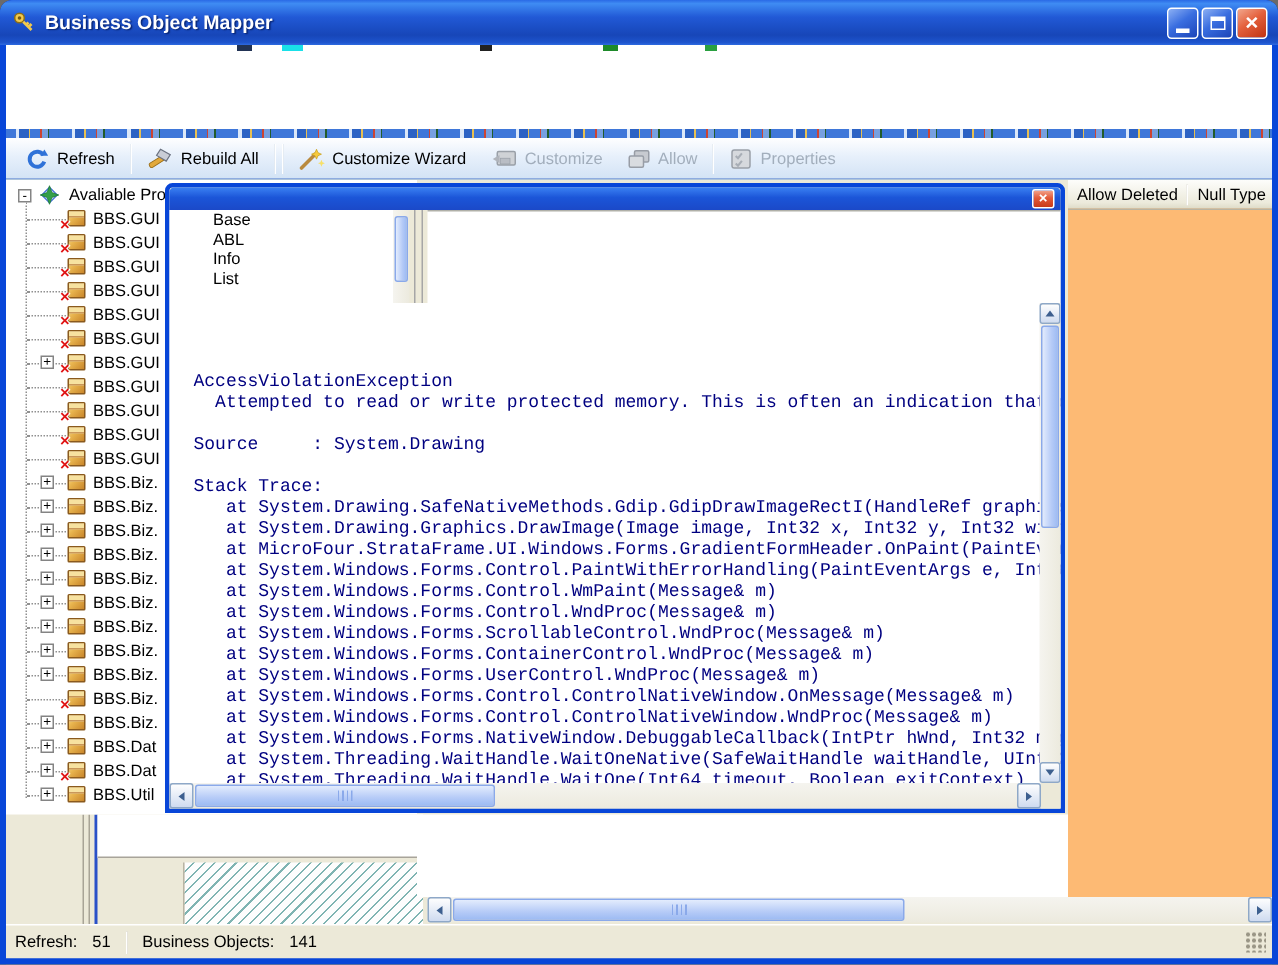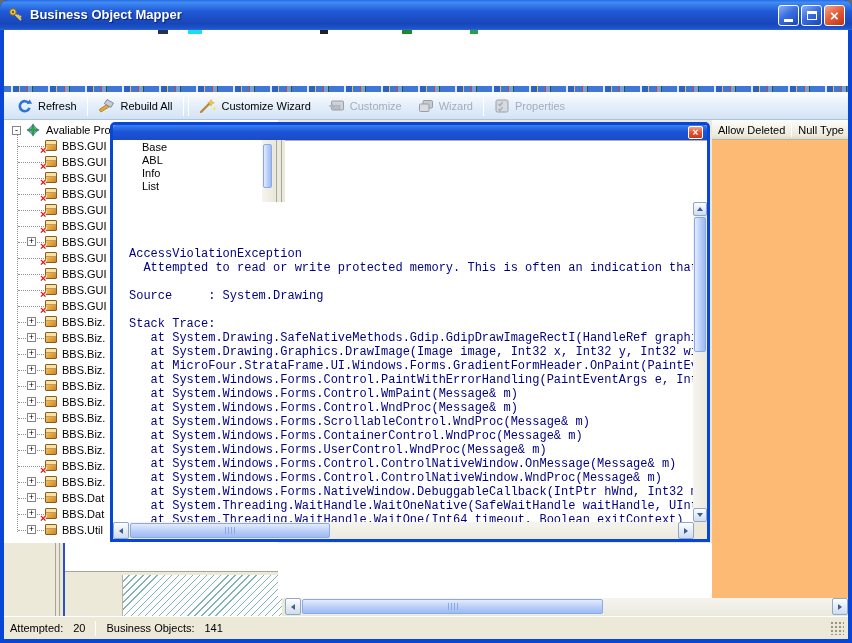--- a/index.html
+++ b/index.html
@@ -193,21 +193,21 @@
         <rect x="6.5" y="6.5" width="6.5" height="3.8" fill="#b9bdc4" stroke="#9aa0a8" stroke-width="0.5"></rect>
         <path d="M1.5 7 L6 4.4 L6 9.6 Z" fill="#b0b4bb"></path>
       </svg>
       <span>Customize</span>
     </div>
     <div class="tb-btn disabled">
       <svg width="16" height="14" viewBox="0 0 16 14">
         <rect x="5" y="1.5" width="9.5" height="7.5" rx="1" fill="#c7cad0" stroke="#989da6"></rect>
         <rect x="1.5" y="5" width="9.5" height="7.5" rx="1" fill="#d9dce0" stroke="#989da6"></rect>
       </svg>
-      <span>Wizard</span>
+      <span>Allow</span>
     </div>
     <div class="tb-sep"></div>
     <div class="tb-btn disabled">
       <svg width="16" height="16" viewBox="0 0 16 16">
         <rect x="2" y="2" width="12" height="12" rx="1.5" fill="#d6d9dd" stroke="#9aa0a8"></rect>
         <path d="M4.5 6 l1.5 1.5 2.6 -3.2" stroke="#a8aeb6" stroke-width="1.4" fill="none"></path>
         <path d="M4.5 11 l1.5 1.5 2.6 -3.2" stroke="#a8aeb6" stroke-width="1.4" fill="none"></path>
       </svg>
       <span>Properties</span>
     </div>
@@ -552,21 +552,21 @@
       <div class="sthumb-h" style="left:17px;width:200px;height:15px;"></div>
       <div class="sbtn" style="right:13px;top:0;width:16px;height:17px;">
           <span class="tri r"></span>
         </div>
       <div class="dlg-grip grip"></div>
     </div>
   </div>
 
   <div class="statusbar">
     <span class="sb-text">
-      <span>Attempted:</span><span class="sb-val">20</span>
+      <span>Refresh:</span><span class="sb-val">51</span>
     </span>
     <span class="sb-div"></span>
     <span class="sb-text">
       <span>Business Objects:</span><span class="sb-val">141</span>
     </span>
     <span class="sb-grip grip"></span>
   </div>
 
   <div class="frame-l"></div>
   <div class="frame-r"></div>

